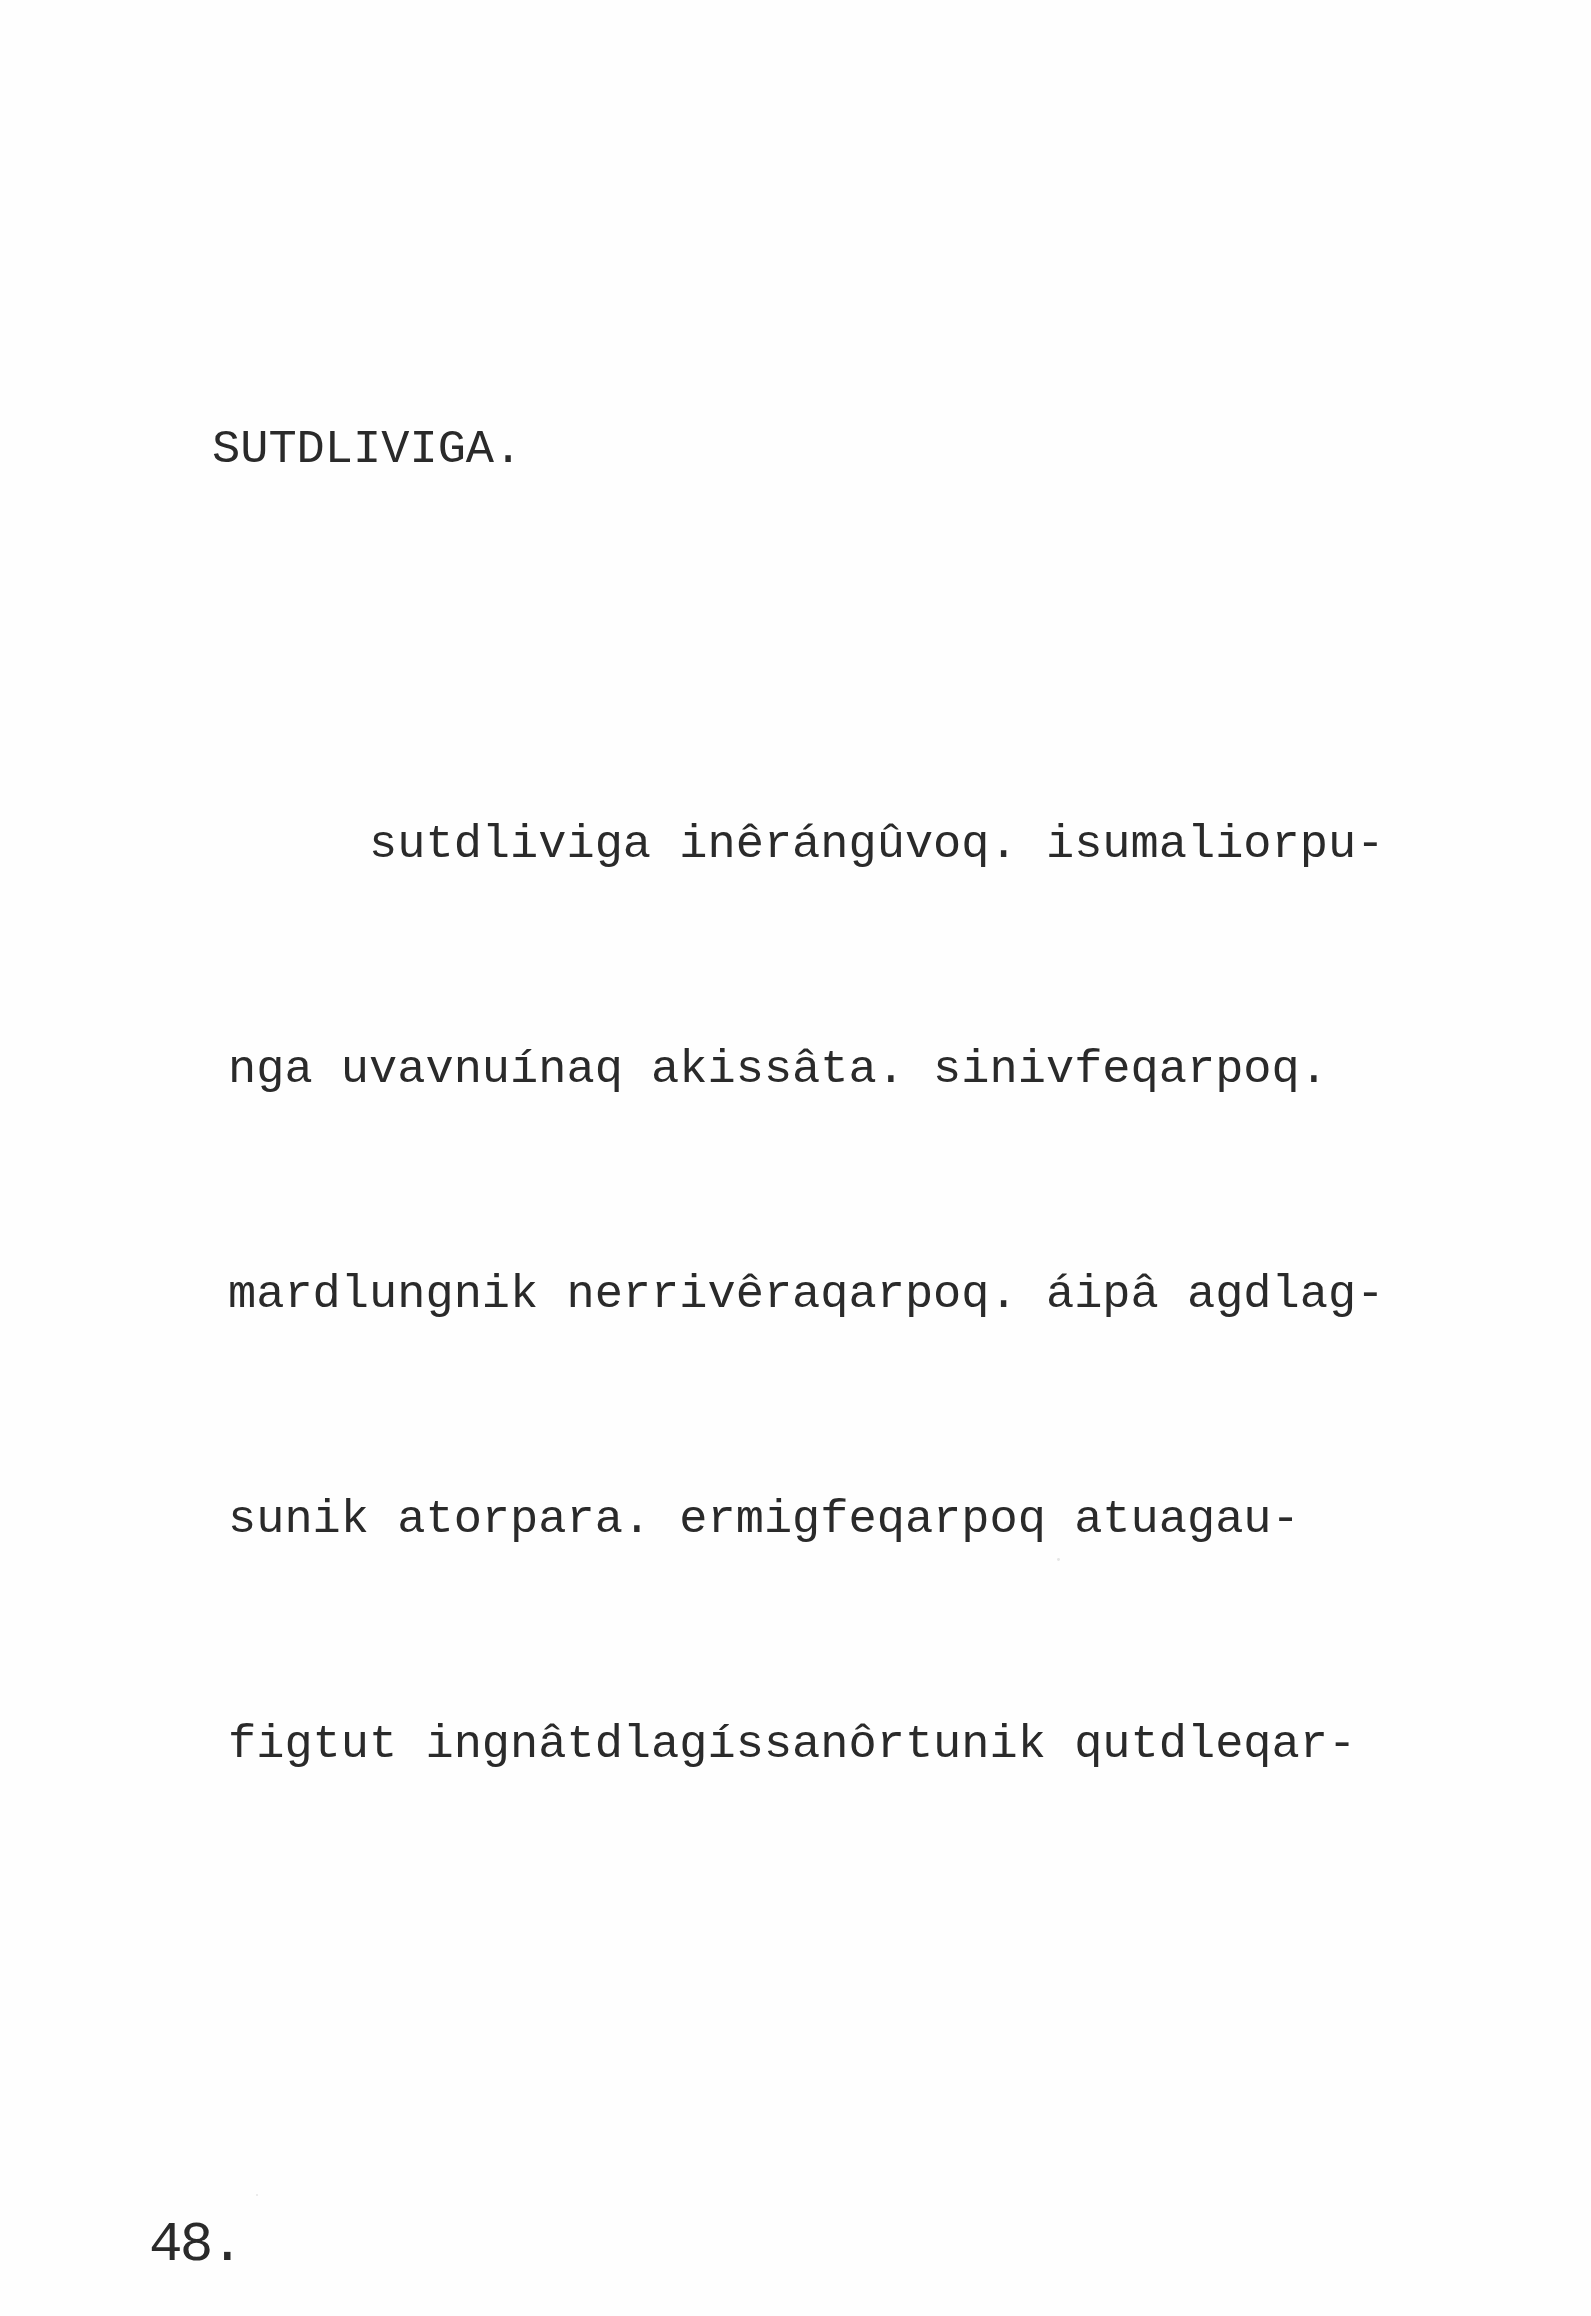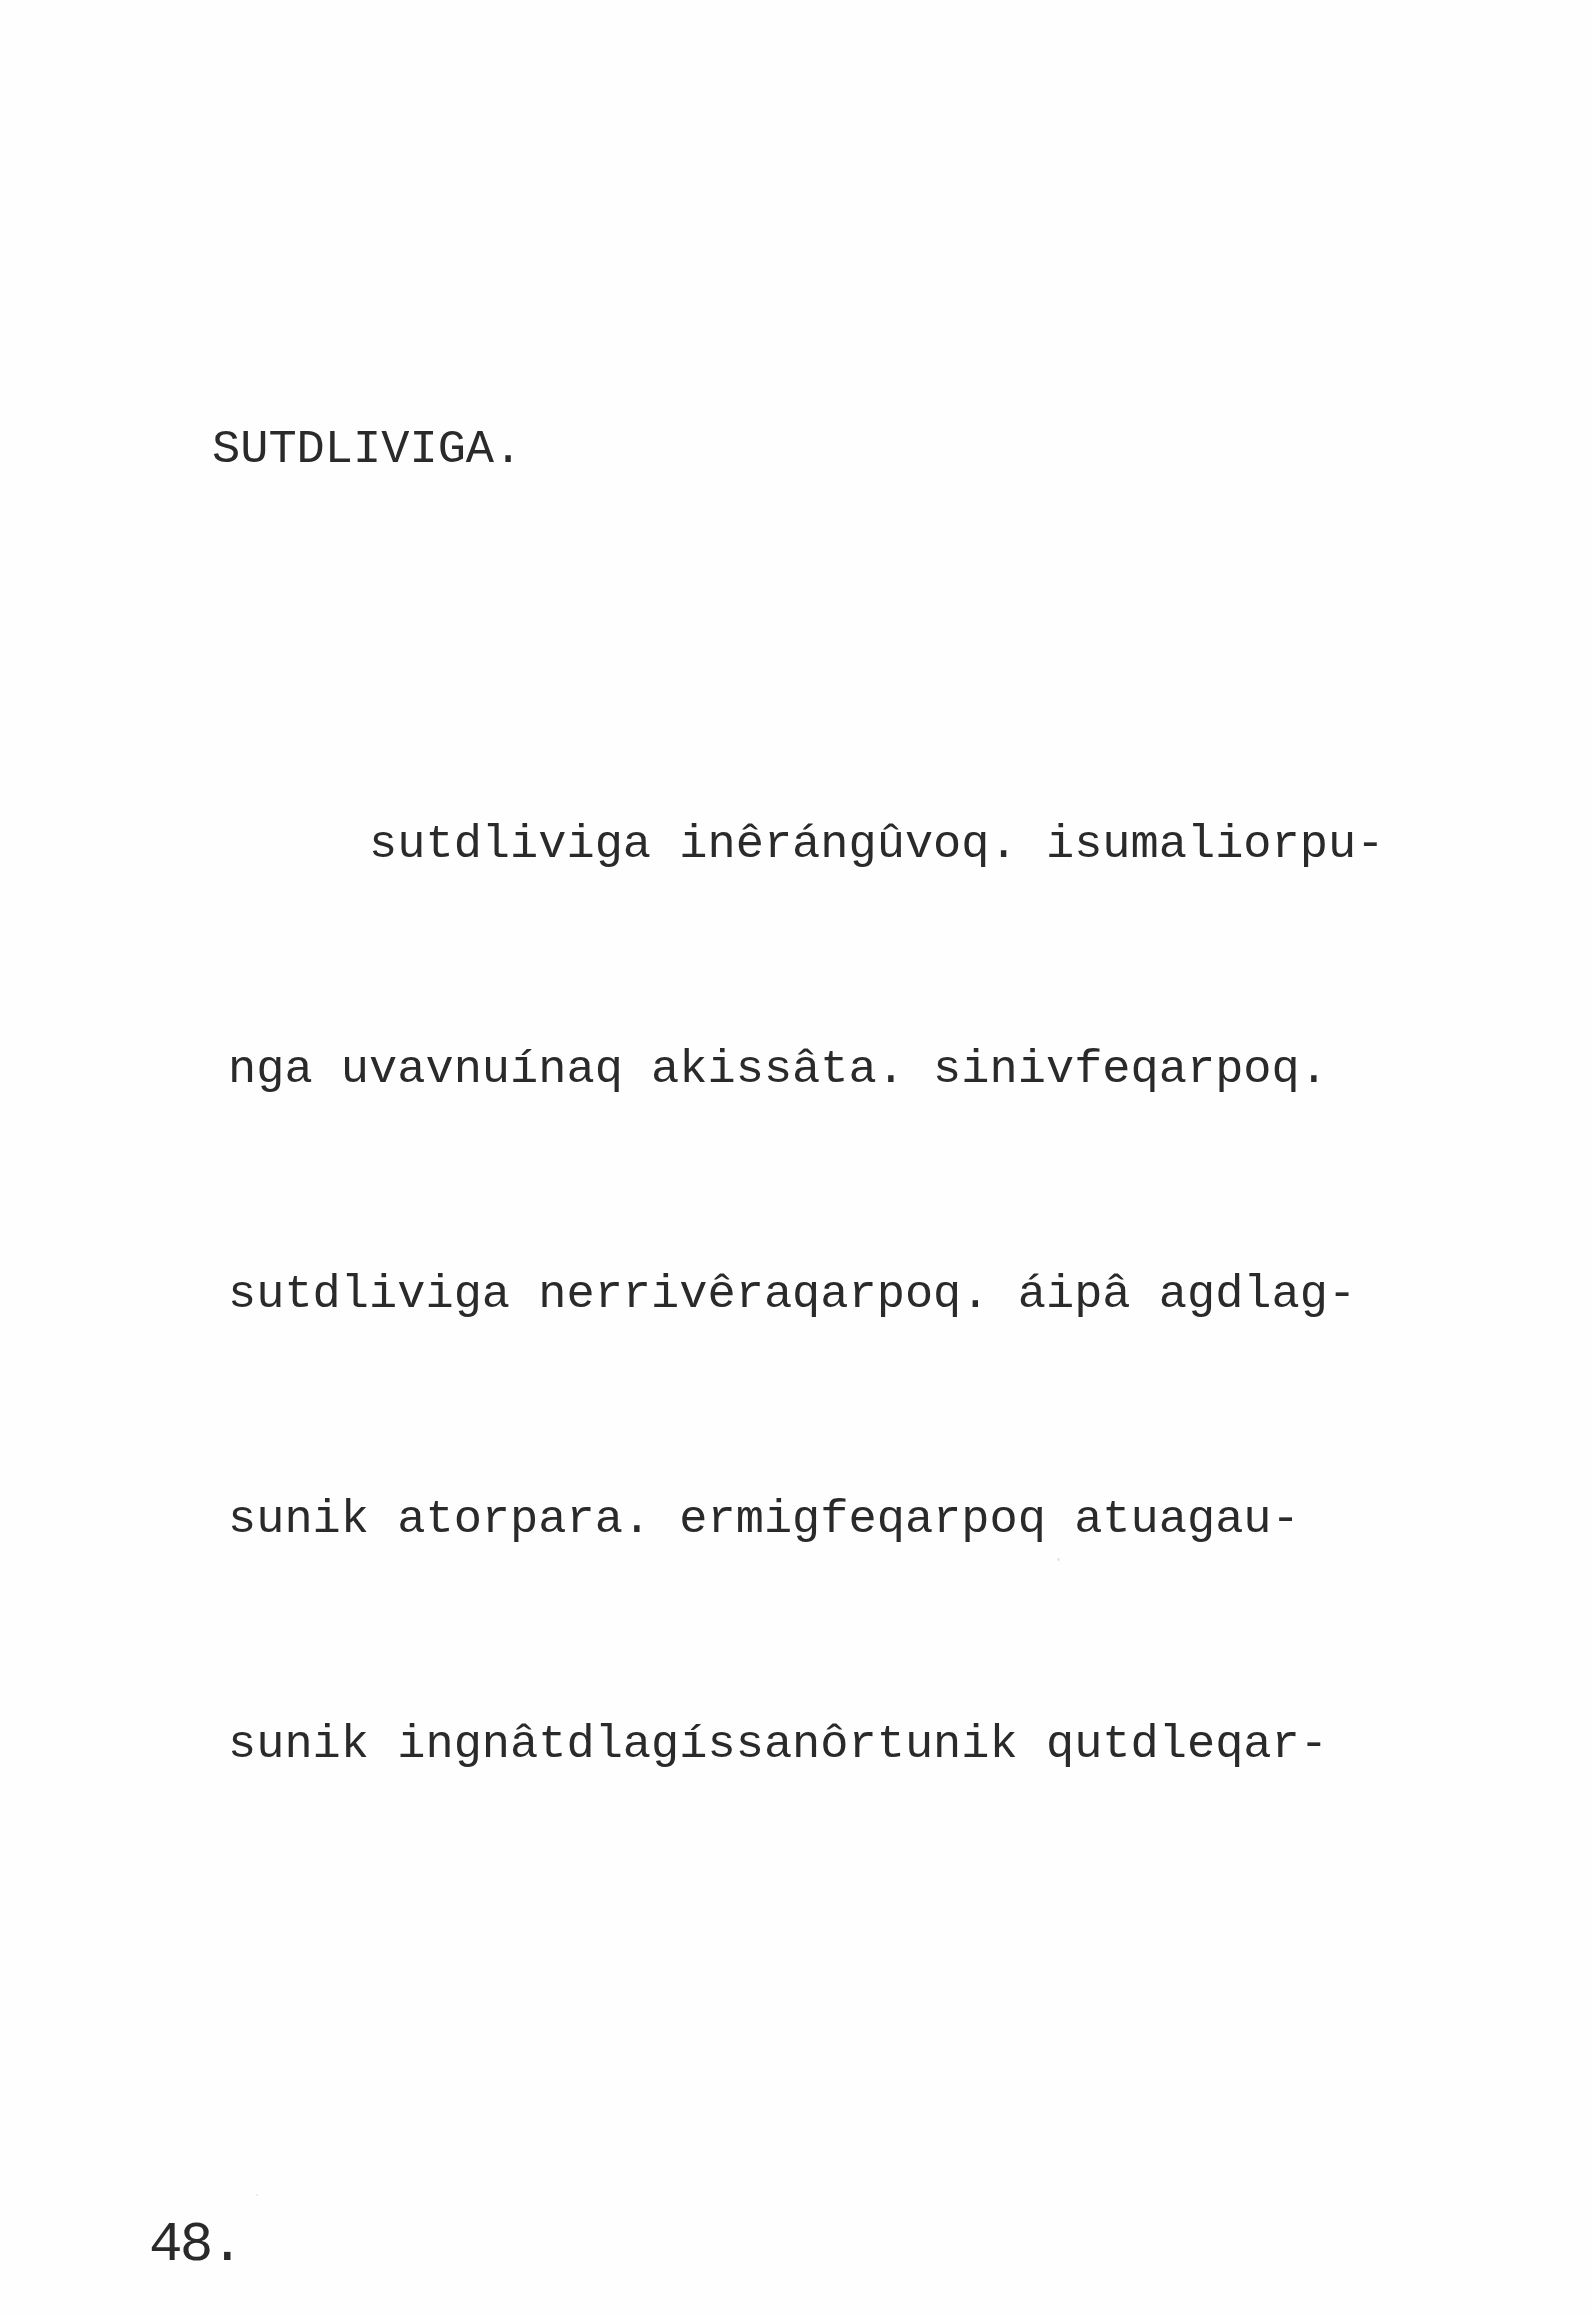--- a/index.html
+++ b/index.html
@@ -71,23 +71,23 @@
 
   <div class="speck" style="left:1057px;top:1558px;width:2.8px;height:2.8px;"></div>
 
   <div class="speck" style="left:256px;top:2194px;width:1.9px;height:1.9px;"></div>
 
   <div class="title">SUTDLIVIGA.</div>
 
   <div class="body-text">
     <span class="line">     sutdliviga inêrángûvoq. isumaliorpu-</span>
     <span class="line">nga uvavnuínaq akissâta. sinivfeqarpoq.</span>
-    <span class="line">sutdliviga nerrivêraqarpoq. áipâ agdlag-</span>
+    <span class="line">mardlungnik nerrivêraqarpoq. áipâ agdlag-</span>
     <span class="line">sunik atorpara. ermigfeqarpoq atuagau-</span>
-    <span class="line">sunik ingnâtdlagíssanôrtunik qutdleqar-</span>
+    <span class="line">figtut ingnâtdlagíssanôrtunik qutdleqar-</span>
     
     
     
     
     
     
     
     
     
     

